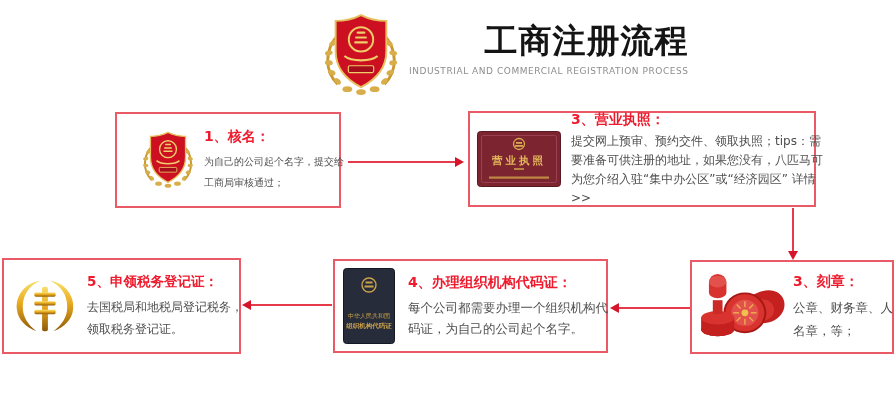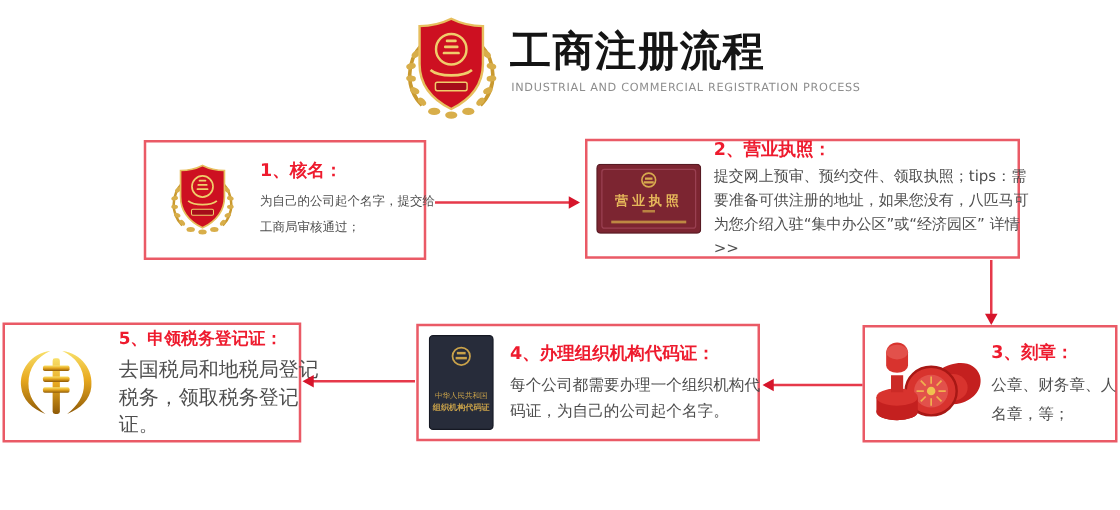--- a/index.html
+++ b/index.html
@@ -3,57 +3,57 @@
 <meta charset="utf-8">
 <style>
   * { box-sizing: border-box; }
   html,body { margin:0; padding:0; background:#fff; }
   .canvas {
     position:relative; width:896px; height:408px; background:#ffffff;
     font-family:"DejaVu Sans","Liberation Sans",sans-serif; overflow:hidden;
   }
 
   
-  .header { position:absolute; left:322px; top:12px; display:flex; align-items:flex-start; }
+  .header { position:absolute; left:322px; top:12px; display:flex; align-items:flex-start;text-align:right; }
   .badge-lg { width:78px; height:86px; }
   .header-text { margin-left:8px; }
   .main-title {
     margin:11px 0 0 0; font-size:33px; font-weight:900; color:#141414;
     letter-spacing:1px; white-space:nowrap; line-height:1.1;
   }
   .subtitle {
     margin:7px 0 0 1px; font-size:9px; color:#8d8d8d; letter-spacing:0.55px;
     white-space:nowrap;
   }
 
   
   .box {
     position:absolute; border:2px solid #ea5a66; background:#fff;
     display:flex; align-items:center;
   }
   .box .icon { flex-shrink:0; display:block; }
   .step-title { margin:0 0 5px 0; font-size:14px; font-weight:bold; color:#ee1b2e; }
   .step-body  { margin:0; font-size:10px; color:#4e4e4e; line-height:21px; }
 
-  #box1 { left:115px; top:112px; width:226px; height:96px; padding:0 6px 0 18px; gap:19px; }
+  #box1 { left:115px; top:112px; width:226px; height:96px; padding:0 6px 0 24px; gap:9px; }
   #box1 .step-body { width:148px; }
 
   #box2 { left:468px; top:111px; width:348px; height:96px; padding:0 4px 0 7px; gap:10px; }
   #box2 .step-title { margin-bottom:3px; }
   #box2 .step-body { width:252px; font-size:12px; line-height:19px; }
 
   #box3 { left:690px; top:260px; width:204px; height:94px; padding:0 2px 0 4px; gap:5px; }
   #box3 .step-body { width:110px; font-size:12.5px; line-height:23px; }
 
   #box4 { left:333px; top:259px; width:275px; height:94px; padding:0 4px 0 8px; gap:13px; }
   #box4 .step-body { width:206px; font-size:12.5px; line-height:21px; }
 
-  #box5 { left:2px; top:258px; width:239px; height:96px; padding:0 2px 0 9px; gap:18px; }
+  #box5 { left:2px; top:258px; width:239px; height:96px; padding:0 2px 0 9px; gap:10px; }
   #box5 .step-title { font-size:13.5px; }
-  #box5 .step-body { width:160px; font-size:16px; line-height:22px; }
+  #box5 .step-body { width:160px; font-size:12px; line-height:22px; }
 
   .details-link { cursor:pointer; }
 
   
   .arrow { position:absolute; }
   .arrow .line-h { height:2px; background:#e6394a; width:100%; }
   .arrow .line-v { width:2px; background:#e6394a; height:100%; }
   .head { position:absolute; width:0; height:0; }
   .head-right { right:-2px; top:-4px; border-left:9px solid #d6152b; border-top:5px solid transparent; border-bottom:5px solid transparent; }
   .head-left  { left:-2px;  top:-4px; border-right:9px solid #d6152b; border-top:5px solid transparent; border-bottom:5px solid transparent; }
@@ -127,21 +127,21 @@
       <rect x="0.5" y="0.5" width="83" height="55" rx="3" fill="#7c2531" stroke="#571a23"></rect>
       <rect x="4.5" y="4.5" width="75" height="47" rx="2" fill="none" stroke="#9a4052" stroke-width="1"></rect>
       <circle cx="42" cy="13" r="5.5" fill="none" stroke="#d7a94e" stroke-width="1.3"></circle>
       <rect x="39" y="11" width="6" height="1.8" fill="#d7a94e"></rect>
       <rect x="38" y="14" width="8" height="1.8" fill="#d7a94e"></rect>
       <text x="42" y="33" text-anchor="middle" font-size="10.5" font-weight="bold" fill="#e5b75a" letter-spacing="3">营业执照</text>
       <rect x="37" y="37" width="10" height="2" fill="#c59445" opacity="0.85"></rect>
       <rect x="12" y="45.5" width="60" height="2.2" fill="#c59445" opacity="0.9"></rect>
     </svg>
     <div>
-      <p class="step-title">2、营业执照：</p>
+      <p class="step-title">3、营业执照：</p>
       <p class="step-body"><span>提交网上预审、预约交件、领取执照；tips：需要准备可供注册的地址，如果您没有，八匹马可为您介绍入驻“集中办公区”或“经济园区”</span> <span class="details-link">详情 &gt;&gt;</span></p>
     </div>
   </div>
 
   <div class="box" id="box3">
     <svg class="icon" width="92" height="72" viewBox="0 0 94 74">
 
       <path d="M56 26 C72 16 86 19 90 30 C93 40 86 50 74 53 C63 56 55 50 53 44 Z" fill="#c4201f"></path>
       <ellipse cx="68" cy="40" rx="12" ry="11" fill="#d8332e"></ellipse>
       <ellipse cx="50" cy="43" rx="21" ry="20" fill="#d8332e" stroke="#a81815" stroke-width="2"></ellipse>

